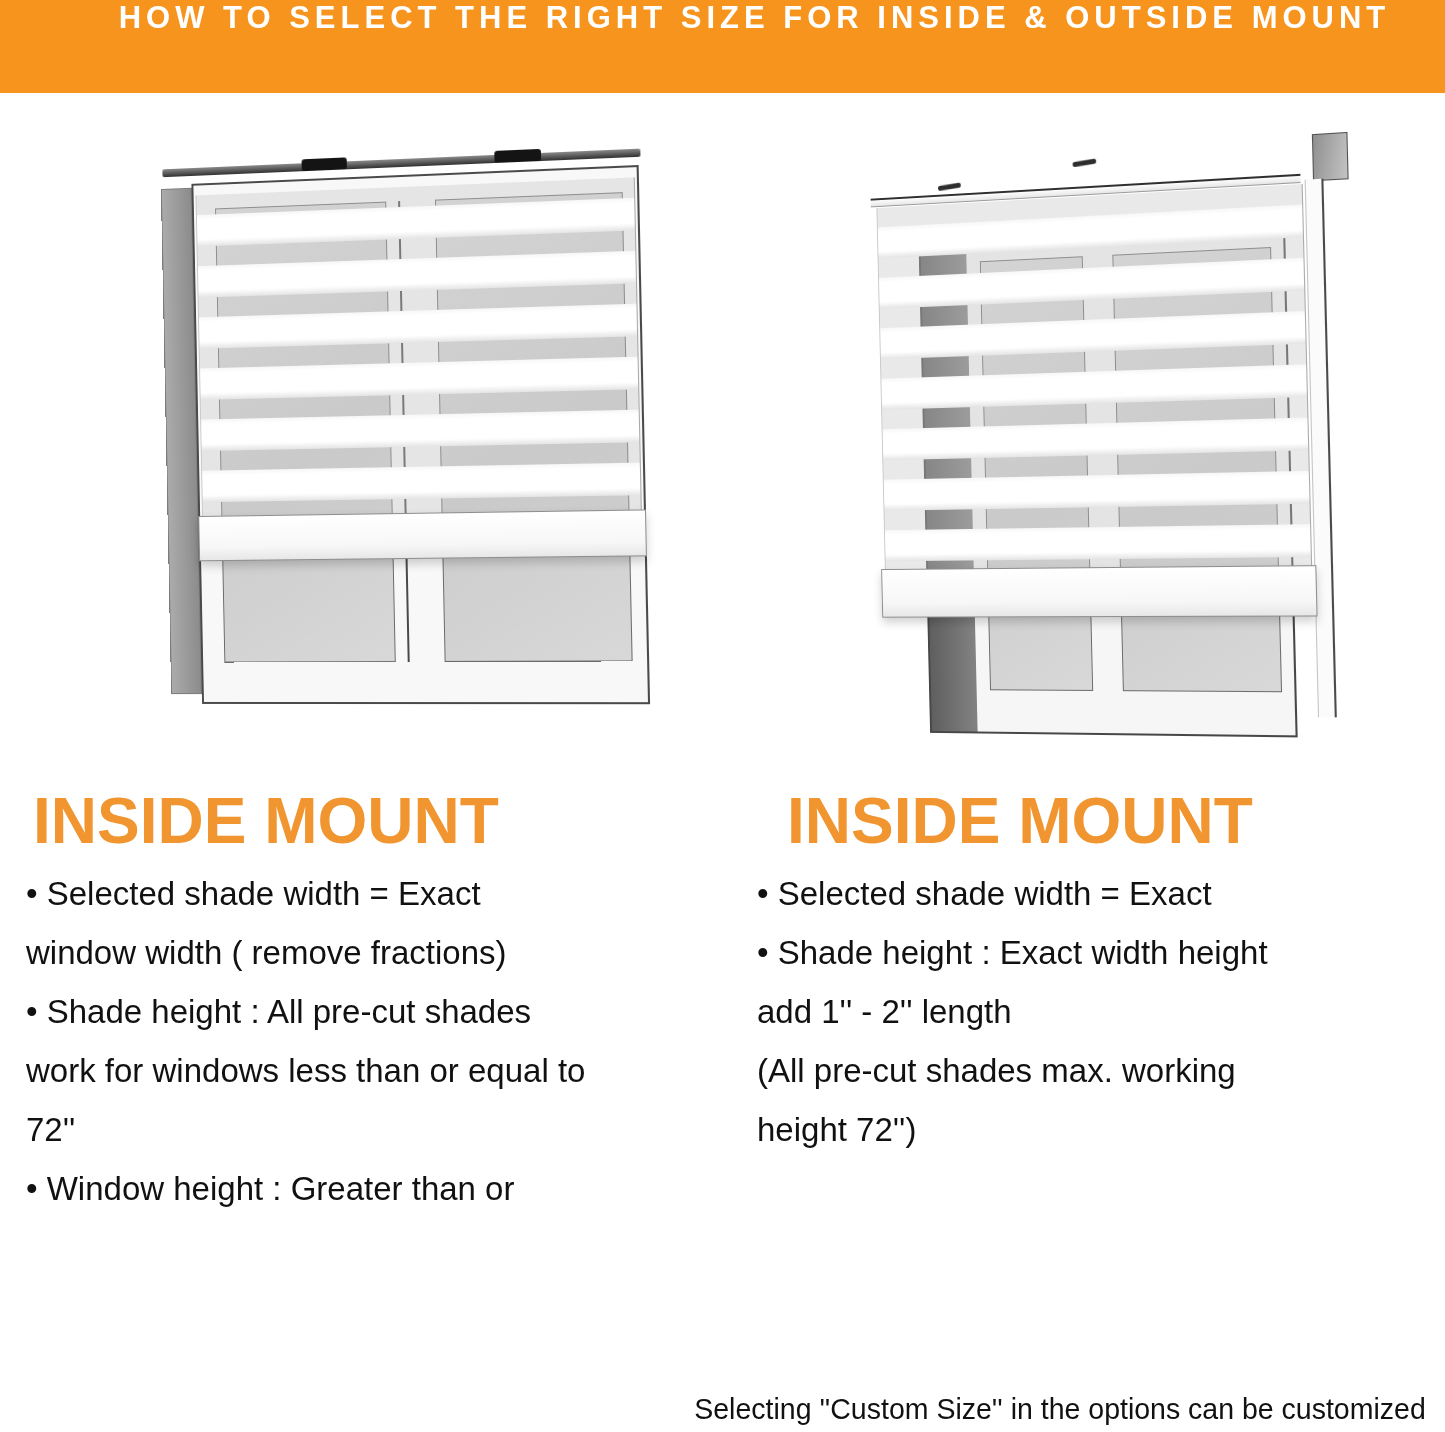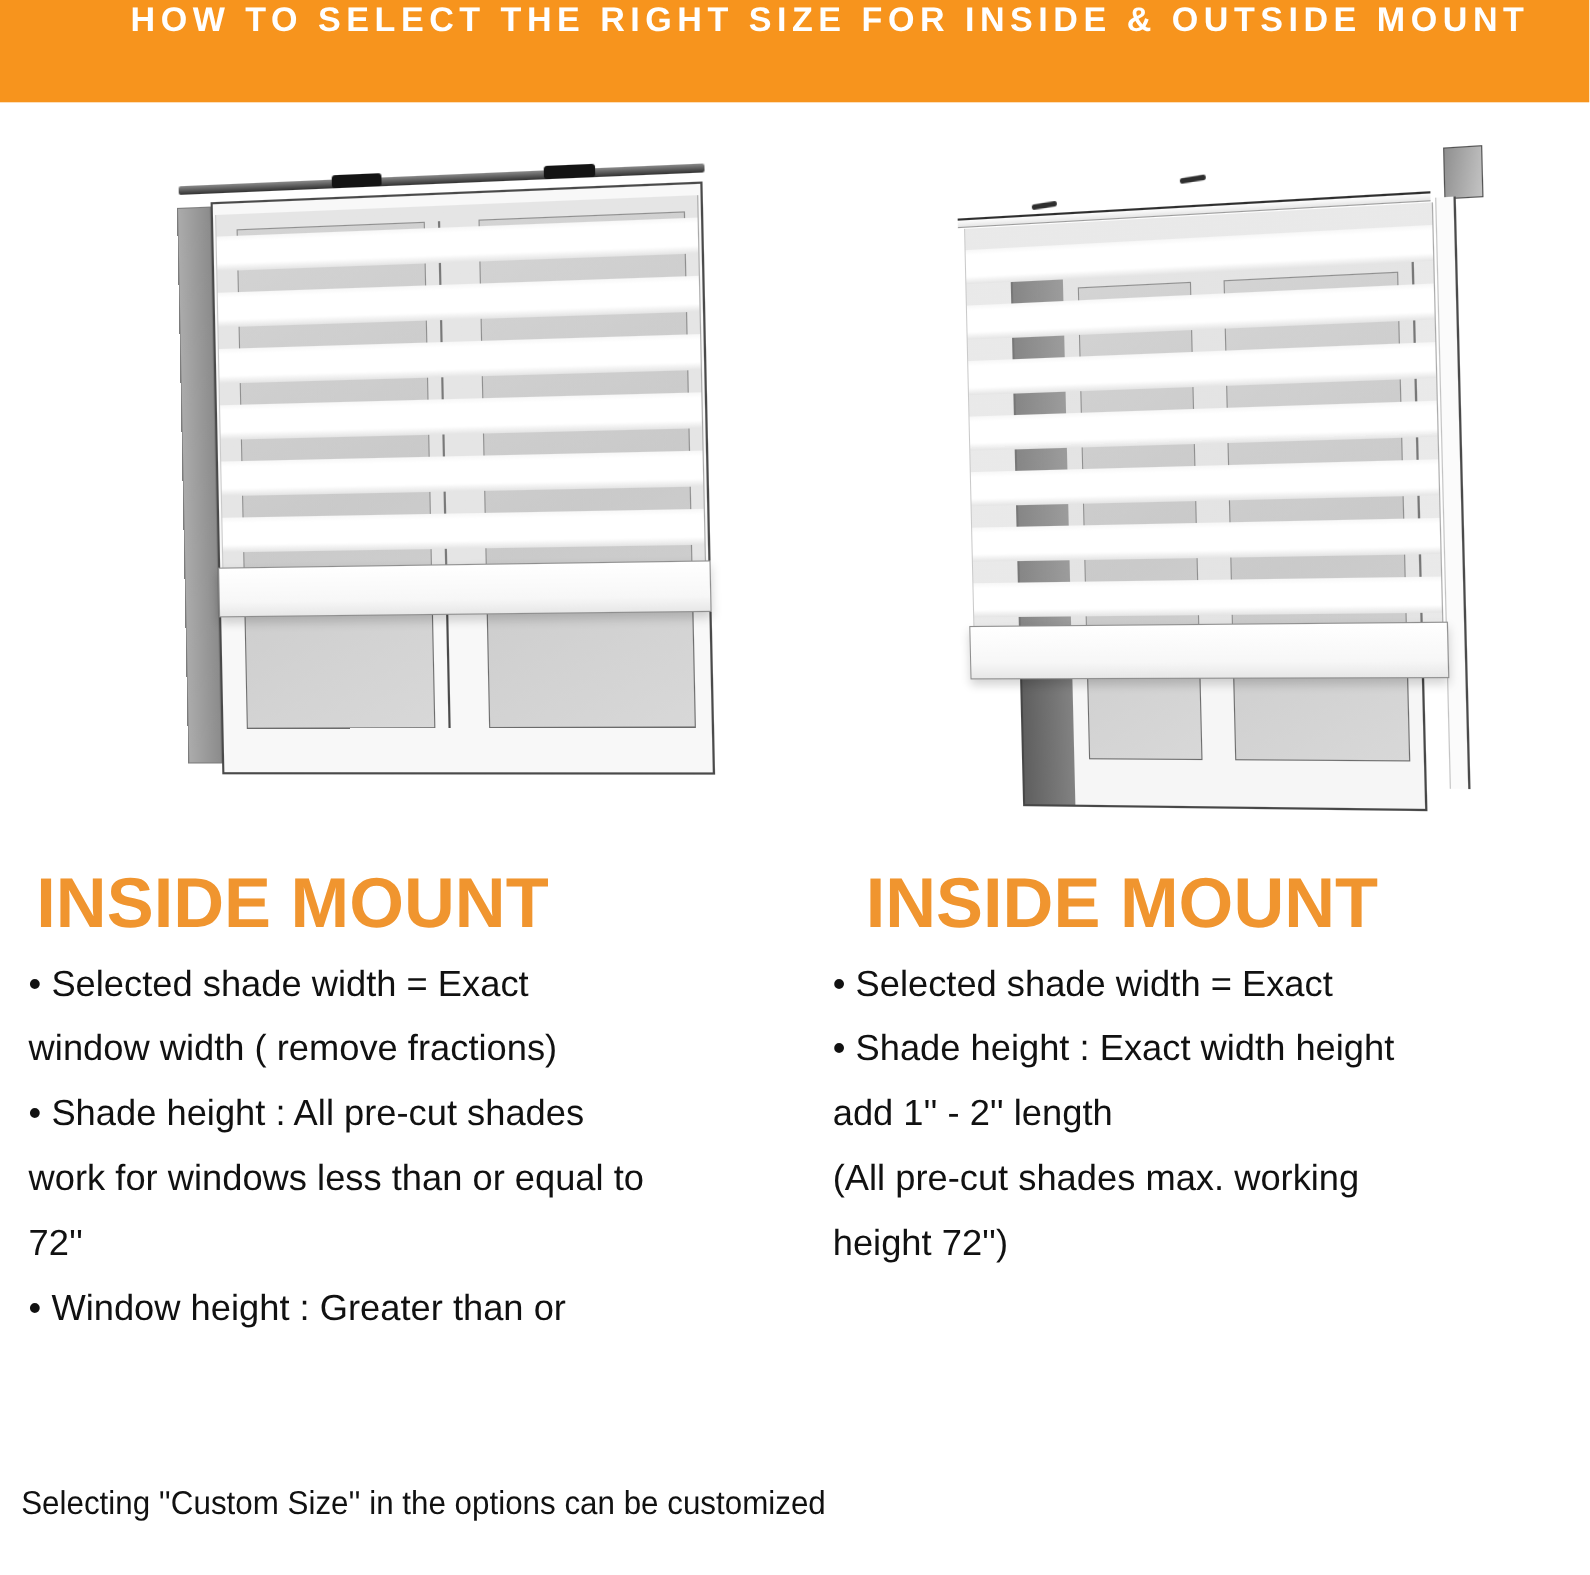--- a/index.html
+++ b/index.html
@@ -100,21 +100,21 @@
 
   .bullet-block{ position:absolute; top:864px; }
   .bullet-block .line{
     position:relative; white-space:nowrap;
     font-size:33px; line-height:59px; color:#111111;
   }
   .block-inside{ left:26px; width:680px; }
   .block-outside{ left:757px; width:680px; }
 
   .footer-note{
-    position:absolute; left:0; top:1350px; width:100%; text-align:left;text-decoration:underline;
+    position:absolute; left:0; top:1392px; width:100%; text-align:right;text-decoration:underline;
   }
   .footer-note span{
     display:inline-block; font-size:30px; color:#111111;
     transform:scaleX(0.95); transform-origin:center; white-space:nowrap;
   }
 </style>
 </head>
 <body>
 
 <div class="page">

